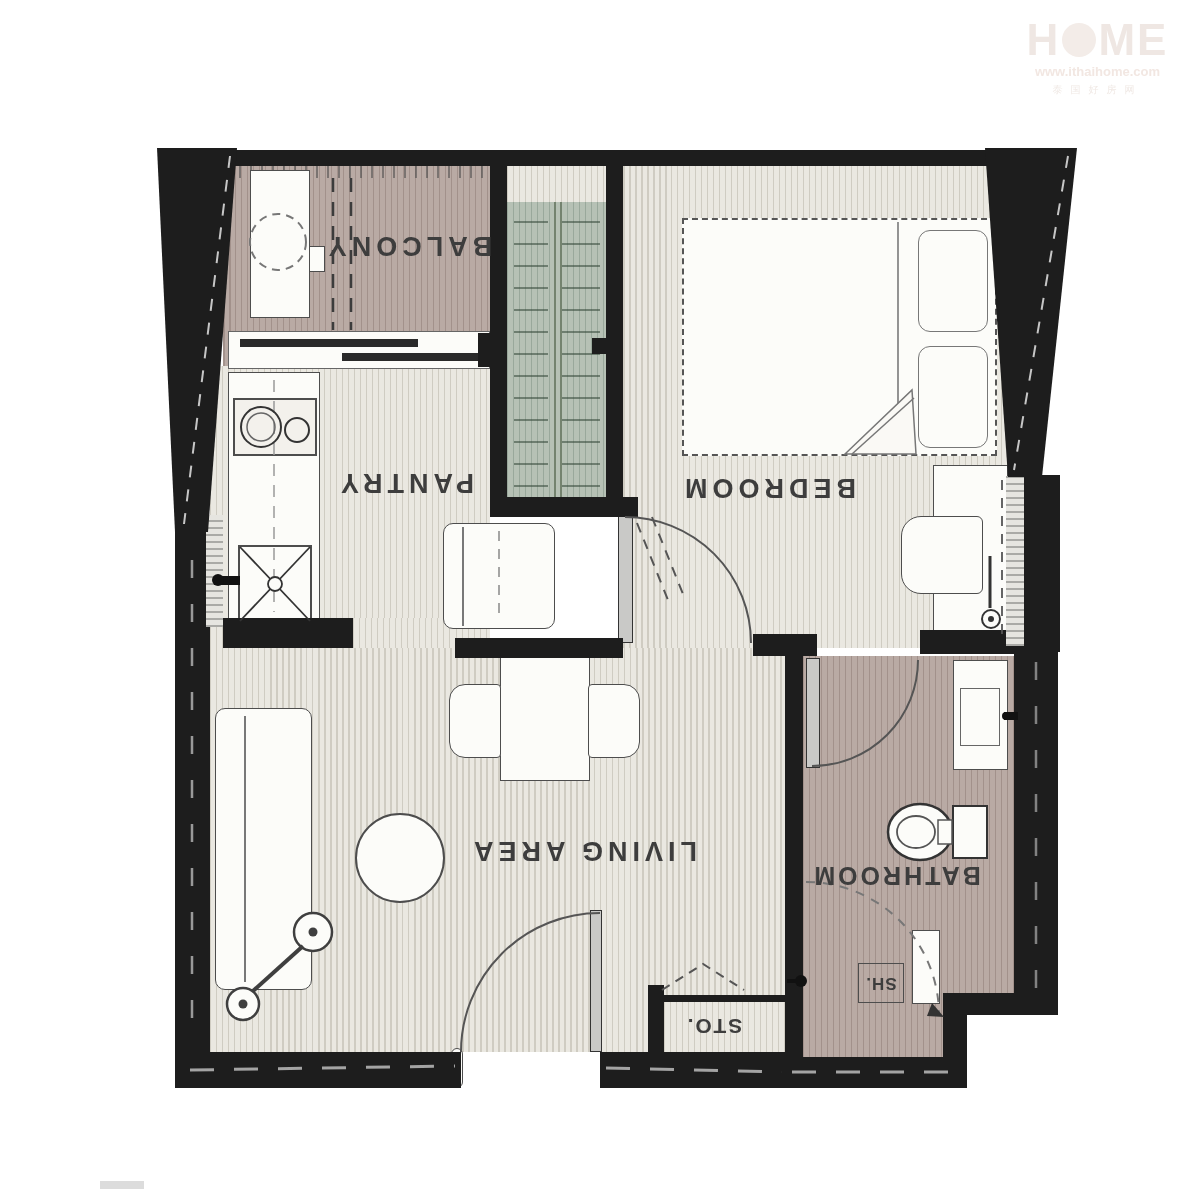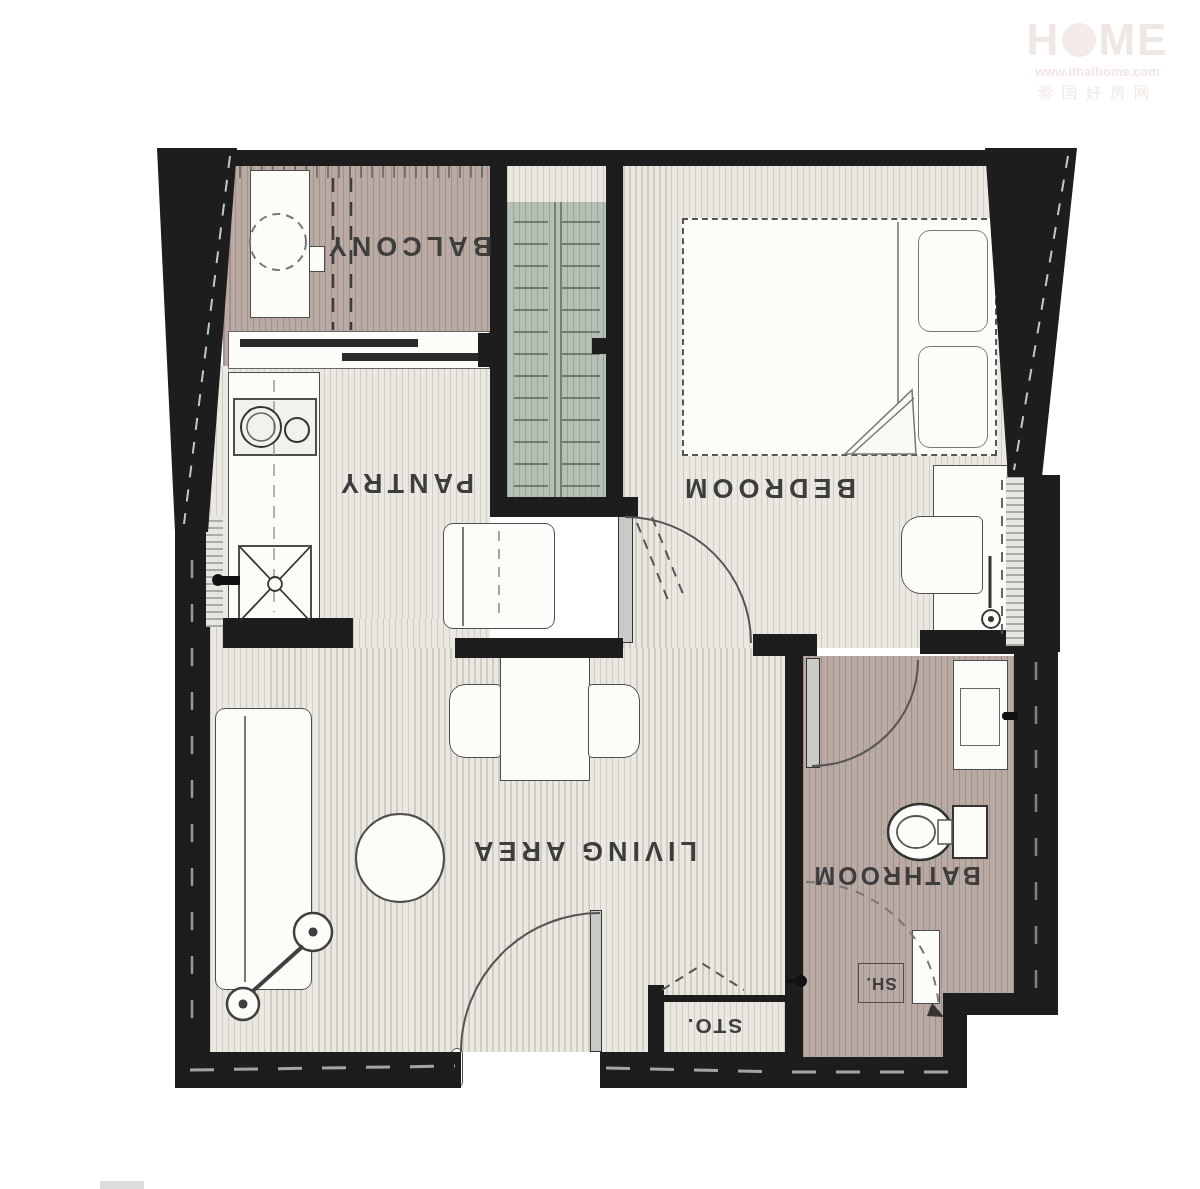--- a/index.html
+++ b/index.html
@@ -20,21 +20,21 @@
   .room-label.tiny{font-size:17px;letter-spacing:1px;}
   .hatchband{position:absolute;z-index:2;background:repeating-linear-gradient(90deg,rgba(70,70,70,.55) 0 2px,transparent 2px 11px);}
   .hangers{position:absolute;z-index:2;background:repeating-linear-gradient(0deg,rgba(50,70,55,.55) 0 2px,transparent 2px 22px);}
   .wline{position:absolute;z-index:2;background:#74836f;}
   #watermark{position:absolute;z-index:7;right:10px;top:18px;width:185px;text-align:center;
       color:#efe7e3;user-select:none;}
   #watermark .wm-brand{display:flex;align-items:center;justify-content:center;font-weight:800;
       font-size:44px;letter-spacing:2px;line-height:1;}
   .wm-circle{display:inline-block;width:34px;height:34px;border-radius:50%;background:#f3ece8;margin:0 2px;}
   #watermark .wm-url{font-size:13px;font-weight:700;color:#f2e7e2;margin-top:2px;}
-  #watermark .wm-cn{font-size:16px;font-weight:400;letter-spacing:8px;color:#f0e9e5;margin-top:4px;}
+  #watermark .wm-cn{font-size:10px;font-weight:400;letter-spacing:8px;color:#f0e9e5;margin-top:4px;}
   #corner-mark{position:absolute;z-index:7;left:100px;top:1181px;width:44px;height:8px;background:#dcdcdc;}
 </style>
 </head>
 <body>
 
 <div id="canvas">
 
   <div class="floor fl-mauve" style="left:223px;top:166px;width:267px;height:204px;"></div>
   <div class="floor fl-beige" style="left:210px;top:366px;width:280px;height:282px;"></div>
   <div class="floor fl-beige" style="left:507px;top:166px;width:99px;height:40px;"></div>

